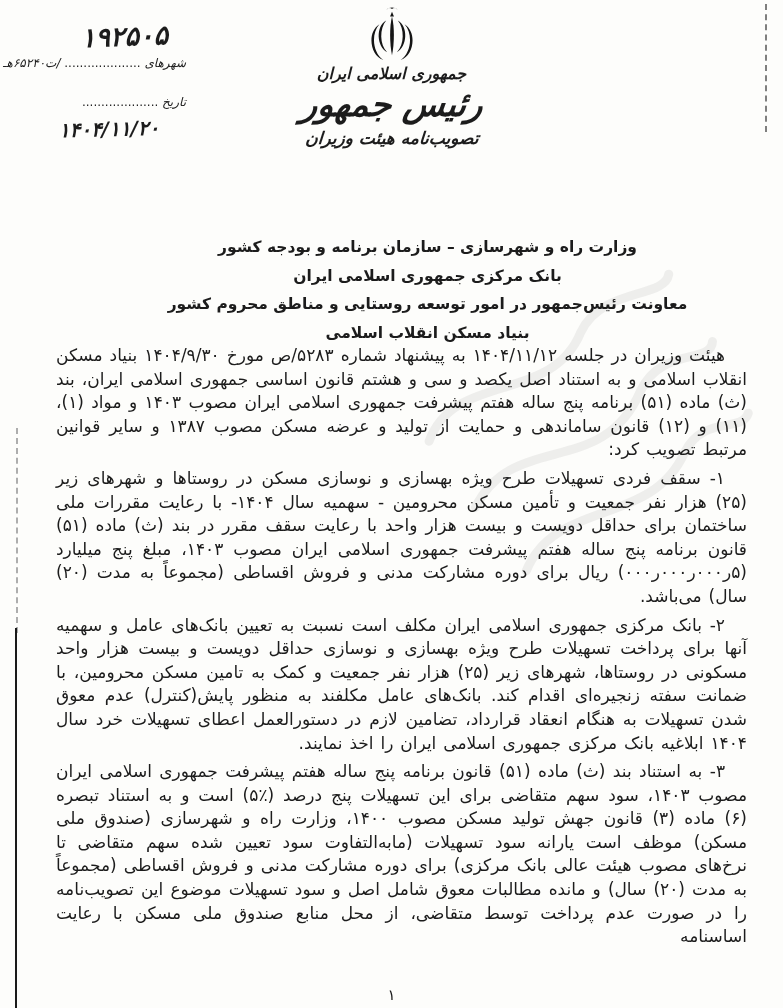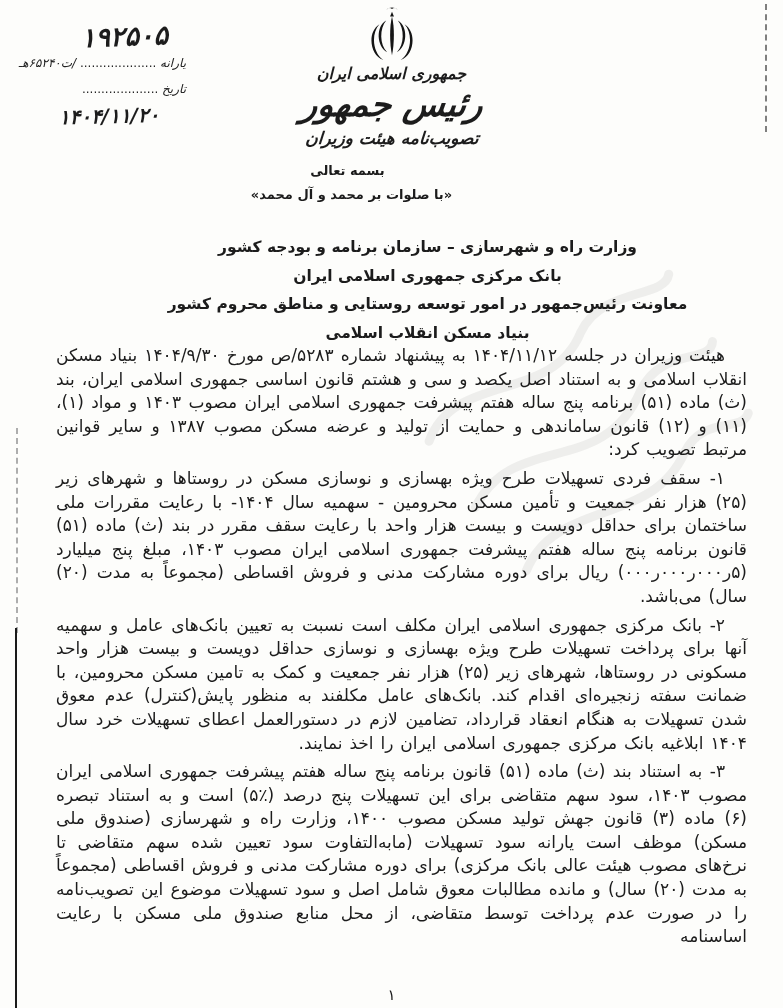--- a/index.html
+++ b/index.html
@@ -23,21 +23,21 @@
   .doc-type{font-size:17px;font-weight:bold;font-style:italic;margin-top:2px;transform:skewX(-4deg);}
   .header-left{
     position:absolute;top:22px;left:6px;width:180px;direction:rtl;text-align:right;
   }
   .hand-number{
     font-size:27px;font-weight:bold;letter-spacing:3px;
     transform:rotate(-2deg);margin:0 18px 2px 0;font-style:italic;
   }
   .form-line{font-size:12px;font-style:italic;white-space:nowrap;margin-top:3px;color:#222;}
   .form-line .dots{letter-spacing:1px;font-style:normal;}
-  .form-line.date-line{margin-top:12px;margin-left:14px;}
+  .form-line.date-line{margin-top:25px;margin-left:14px;}
   .hand-date{
     font-size:20px;font-weight:bold;font-style:italic;letter-spacing:2px;
     transform:rotate(-1.5deg);margin:8px 2px 0 0;text-align:center;width:150px;
   }
   
   .scan-artifact-right{
     position:absolute;top:4px;right:16px;height:128px;width:0;
     border-right:2px dashed #555;opacity:.75;
   }
   
@@ -103,35 +103,31 @@
       </g>
     </svg>
     <div class="gov-name">جمهوری اسلامی ایران</div>
     <div class="office-title">رئیس جمهور</div>
     <div class="doc-type">تصویب‌نامه هیئت وزیران</div>
   </div>
 
   <div class="header-left">
     <div class="hand-number">۱۹۲۵۰۵</div>
     <div class="form-line">
-      <span>یارانه</span>
+      <span>شهرهای</span>
       <span class="dots">....................</span>
       <span>/ت۶۵۲۴۰هـ</span>
     </div>
     <div class="form-line date-line">
       <span>تاریخ</span>
       <span class="dots">....................</span>
     </div>
     <div class="hand-date">۱۴۰۴/۱۱/۲۰</div>
   </div>
 
-  <div class="invocation">
-    <div class="basmala">بسمه تعالی</div>
-    <div class="salutation">«با صلوات بر محمد و آل محمد»</div>
-  </div>
 
   <div class="addressees">
     <div class="addressee">وزارت راه و شهرسازی – سازمان برنامه و بودجه کشور</div>
     <div class="addressee">بانک مرکزی جمهوری اسلامی ایران</div>
     <div class="addressee">معاونت رئیس‌جمهور در امور توسعه روستایی و مناطق محروم کشور</div>
     <div class="addressee">بنیاد مسکن انقلاب اسلامی</div>
   </div>
 
   <div class="body-text">
     <p class="intro">هیئت وزیران در جلسه ۱۴۰۴/۱۱/۱۲ به پیشنهاد شماره ۵۲۸۳/ص مورخ ۱۴۰۴/۹/۳۰ بنیاد مسکن انقلاب اسلامی و به استناد اصل یکصد و سی و هشتم قانون اساسی جمهوری اسلامی ایران، بند (ث) ماده (۵۱) برنامه پنج ساله هفتم پیشرفت جمهوری اسلامی ایران مصوب ۱۴۰۳ و مواد (۱)، (۱۱) و (۱۲) قانون ساماندهی و حمایت از تولید و عرضه مسکن مصوب ۱۳۸۷ و سایر قوانین مرتبط تصویب کرد:</p>

